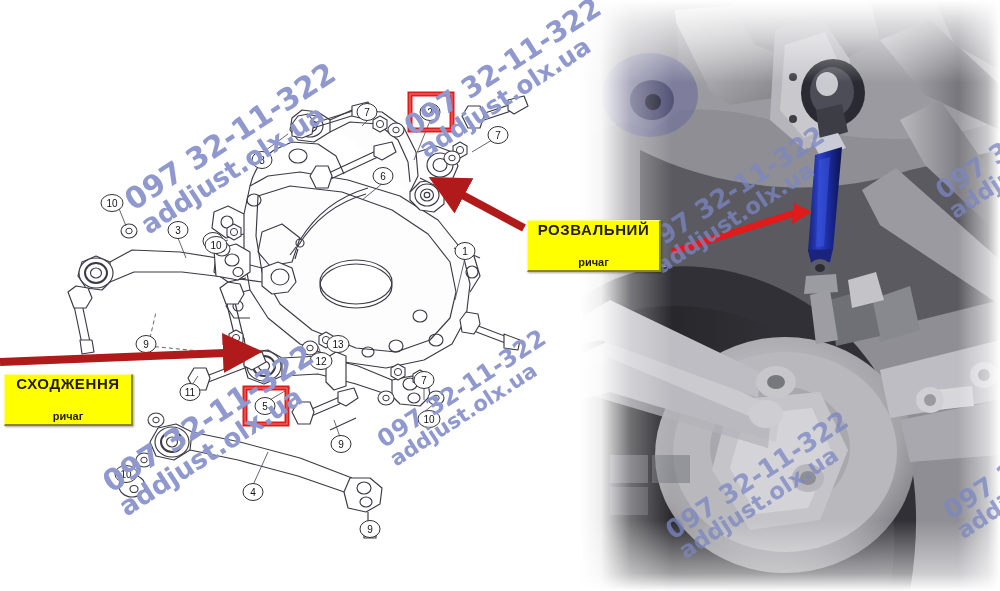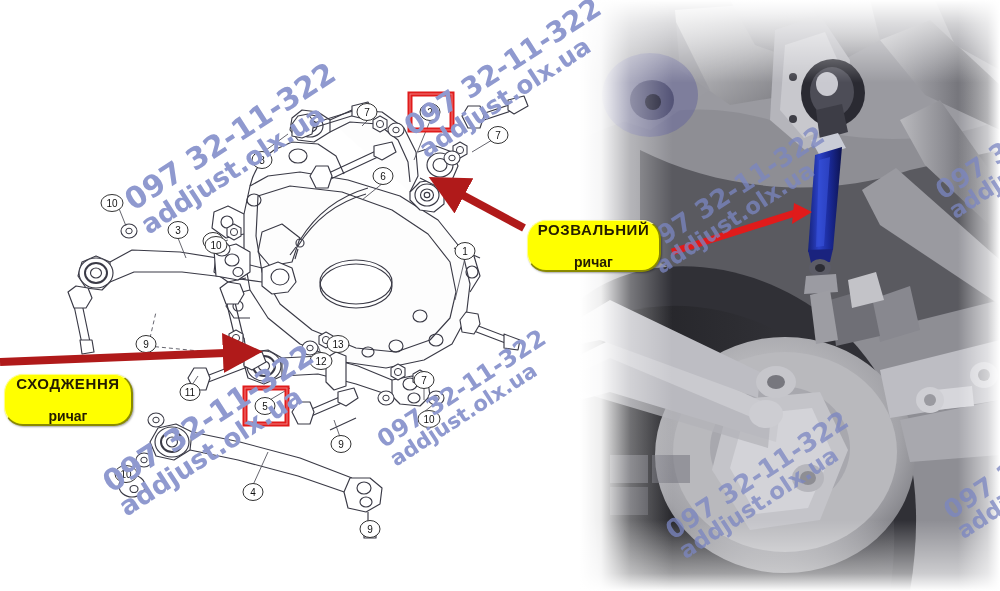--- a/index.html
+++ b/index.html
@@ -37,24 +37,24 @@
       linear-gradient(to top,   #fff 0%, rgba(255,255,255,.55) 3%, rgba(255,255,255,0) 12%);
   }
 
   
   .ylabel{
     position:absolute;background:#ffff00;
     border-top:1px solid #ffff88;border-left:1px solid #ffff88;
     border-right:2px solid #8a8a00;border-bottom:2px solid #8a8a00;
     box-shadow:1px 1px 2px rgba(0,0,0,.35);
     text-align:center;color:#241c00;
-    display:flex;flex-direction:column;justify-content:center;align-items:center;border-radius:19px;
+    display:flex;flex-direction:column;justify-content:center;align-items:center;
   }
   .ylabel .l1{font-size:15px;font-weight:bold;letter-spacing:.6px;line-height:17px;}
-  .ylabel .l2{font-size:14px;font-weight:bold;line-height:15px;margin-top:17px;}
+  .ylabel .l2{font-size:11px;font-weight:bold;line-height:15px;margin-top:17px;}
   #lbl-camber{left:527px;top:220px;width:131px;height:49px;}
   #lbl-toe{left:4px;top:374px;width:126px;height:49px;align-items:center;}
 
   
   .wm{
     position:absolute;color:#8f99cf;font-weight:bold;white-space:nowrap;
     transform-origin:left top;pointer-events:none;user-select:none;
     font-family:"DejaVu Sans",sans-serif;
   }
   .wm .a{display:block;}

